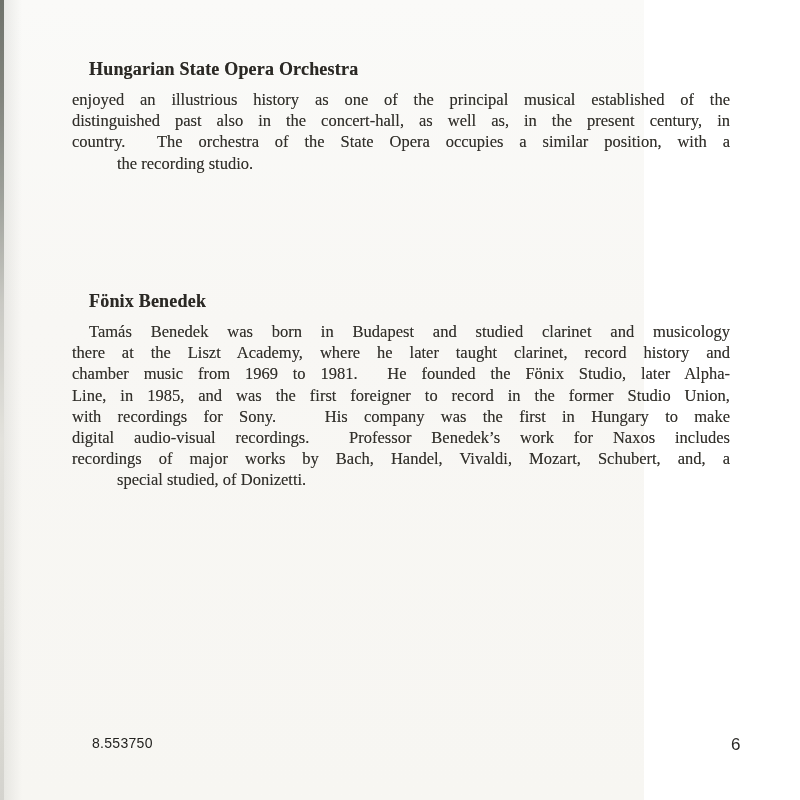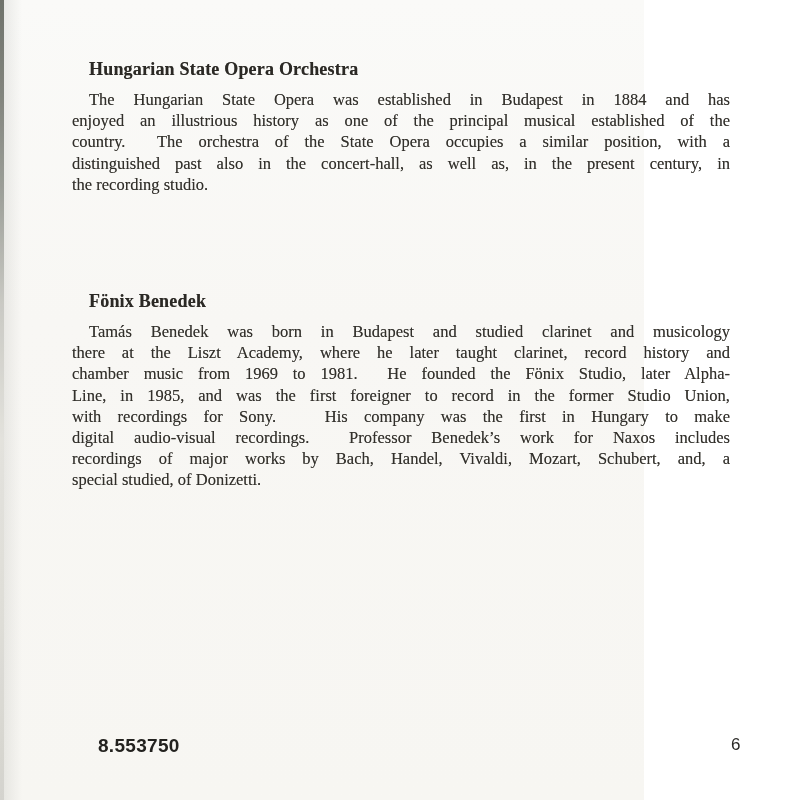--- a/index.html
+++ b/index.html
@@ -54,28 +54,28 @@
     text-shadow: 0 0 0.6px rgba(50,48,43,0.5);
   }
   .textblock-1 { top: 89px; }
   .textblock-2 { top: 321px; }
 
   .line {
     text-align: justify;
     text-align-last: justify;
   }
   .line.indent { padding-left: 17px; }
-  .line.last   { text-align-last: left; }
+  .line.last   { text-align-last: left; margin-left: 45px; }
 
   .footer-catalog {
     position: absolute;
-    left: 98px; top: 735px;
+    left: 92px; top: 735px;
     font-family: "Liberation Sans", sans-serif;
-    font-size: 19px;
-    font-weight: bold;
+    font-size: 14px;
+    font-weight: normal;
     color: #23221f;
     letter-spacing: 0.3px;
   }
   .footer-page {
     position: absolute;
     left: 731px; top: 735px;
     font-family: "Liberation Sans", sans-serif;
     font-size: 17px;
     color: #2a2926;
   }
@@ -84,24 +84,23 @@
 <body>
 
 <div class="page">
 
   <div class="scan-edge"></div>
   <div class="scan-edge-fade"></div>
 
   <div class="heading heading-1">Hungarian State Opera Orchestra</div>
 
   <div class="textblock textblock-1">
-      <div class="line indent">The Hungarian State Opera was established in Budapest in 1884 and has</div>
       <div class="line">enjoyed an illustrious history as one of the principal musical established of the</div>
+      <div class="line">distinguished past also in the concert-hall, as well as, in the present century, in</div>
       <div class="line">country.&nbsp; The orchestra of the State Opera occupies a similar position, with a</div>
-      <div class="line">distinguished past also in the concert-hall, as well as, in the present century, in</div>
       <div class="line last">the recording studio.</div>
     </div>
 
   <div class="heading heading-2">Fönix Benedek</div>
 
   <div class="textblock textblock-2">
       <div class="line indent">Tamás Benedek was born in Budapest and studied clarinet and musicology</div>
       <div class="line">there at the Liszt Academy, where he later taught clarinet, record history and</div>
       <div class="line">chamber music from 1969 to 1981.&nbsp; He founded the Fönix Studio, later Alpha-</div>
       <div class="line">Line, in 1985, and was the first foreigner to record in the former Studio Union,</div>

